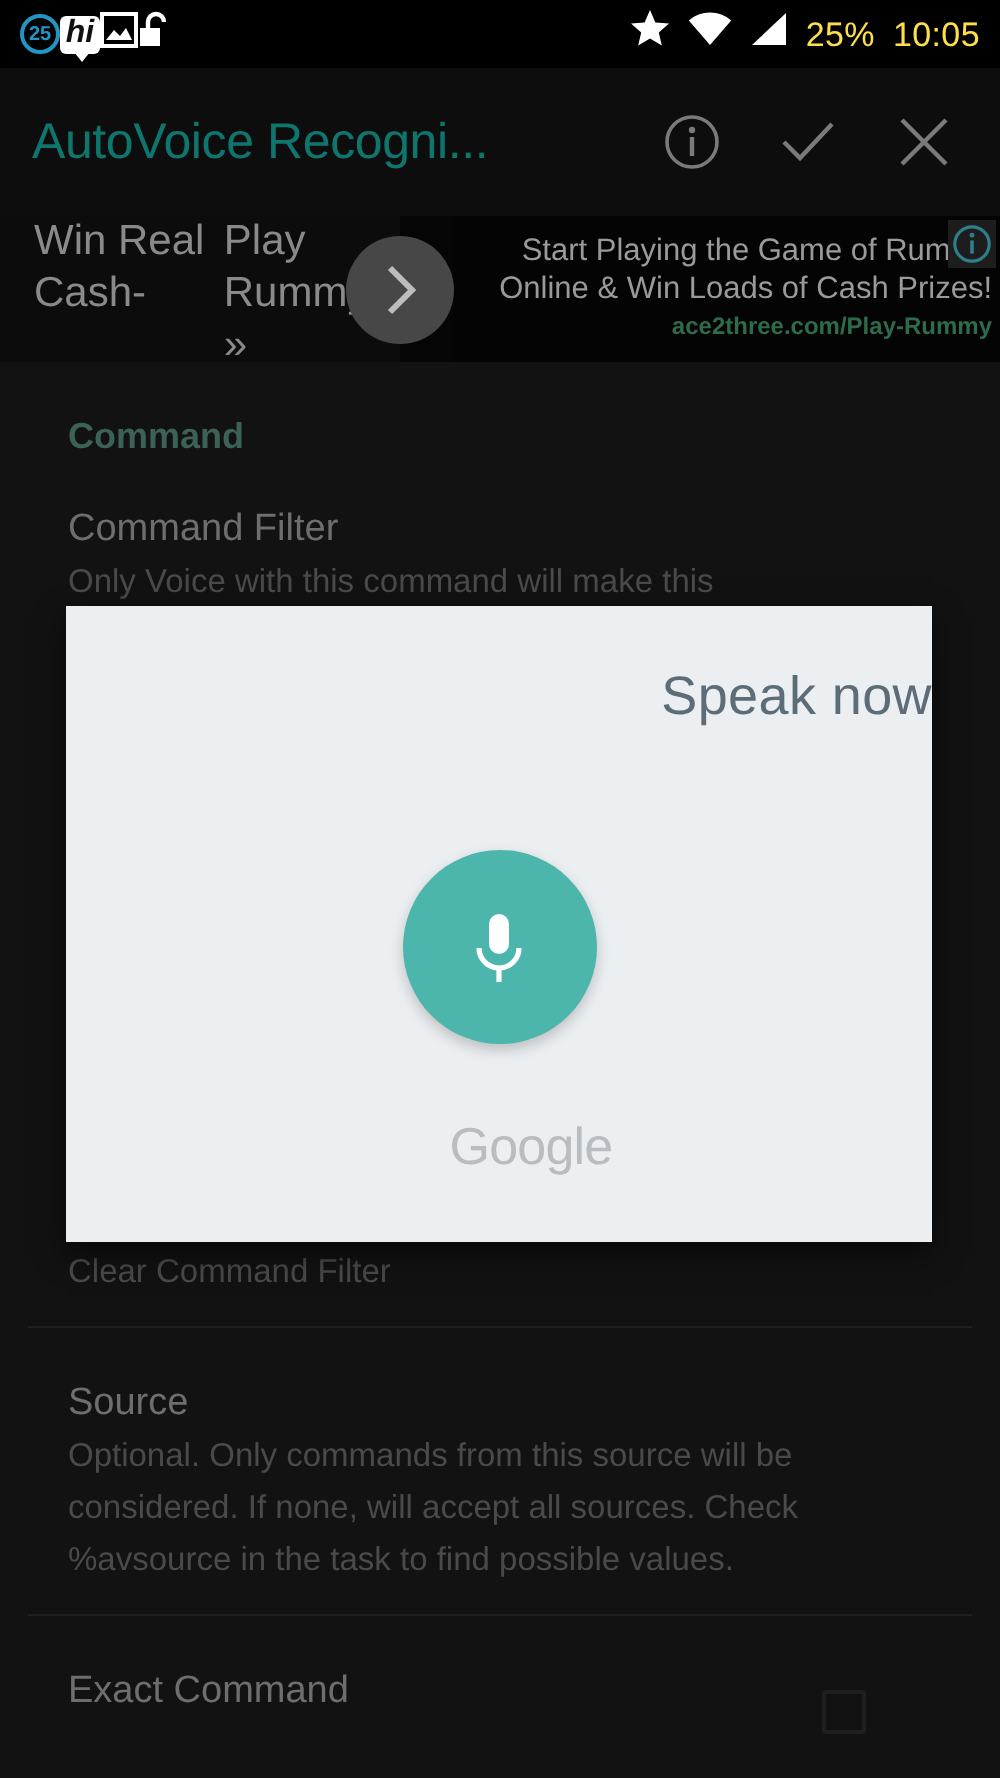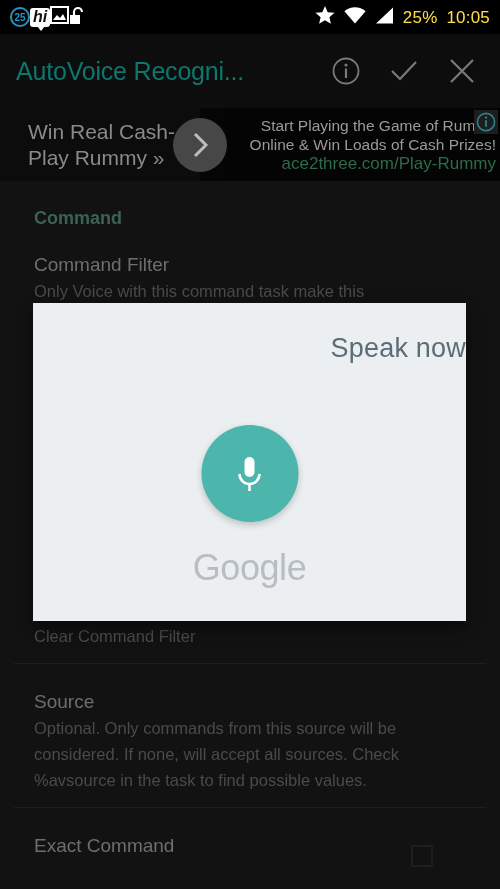--- a/index.html
+++ b/index.html
@@ -74,42 +74,42 @@
   #ad {
     position: absolute; top: 108px; left: 0;
     width: 500px; height: 73px;
     background: #050505;
     display: flex; align-items: center;
     overflow: hidden;
   }
   #ad-left {
     width: 200px; height: 73px;
     background: #0c0c0c;
-    display: flex; flex-direction: column; justify-content: center;
-    padding-left: 28px;
+    display: flex; justify-content: center;
+    padding-left: 17px;
   }
   #ad-left div {
     color: #8a8a8a; font-size: 21px; line-height: 26px;
   }
   #ad-arrow {
     width: 54px; height: 54px; border-radius: 50%;
     background: #474747;
     display: flex; align-items: center; justify-content: center;
     margin-left: -27px;
     flex: 0 0 auto;
   }
   #ad-right {
     flex: 1; height: 73px;
     background: #040404;
     display: flex; flex-direction: column; align-items: flex-end; justify-content: center;
     padding-right: 4px;
     position: relative;
   }
   #ad-right .adline { color: #9a9a9a; font-size: 15.5px; line-height: 19px; white-space: nowrap;}
-  #ad-right .adurl { color: #2e6b4a; font-size: 17px; line-height: 19px; }
+  #ad-right .adurl { color: #2e6b4a; font-size: 12px; line-height: 19px; font-weight: bold; }
   #ad-info {
     position: absolute; top: 2px; right: 2px;
     width: 24px; height: 24px;
     background: #1d1d1d;
     display: flex; align-items: center; justify-content: center;
   }
 
   
   #content {
     position: absolute; top: 181px; left: 0;
@@ -154,24 +154,24 @@
     transform: translateX(-50%);
     width: 97px; height: 97px;
   }
   #mic-circle {
     width: 97px; height: 97px; border-radius: 50%;
     background: #4db6ac;
     display: flex; align-items: center; justify-content: center;
     box-shadow: 0 3px 7px rgba(0,0,0,0.20);
   }
   #google-word {
-    position: absolute; bottom: 32px; left: 0; width: 100%;
+    position: absolute; bottom: 32px; left: 16px; width: 100%;
     text-align: center;
     color: #b8bdc2;
-    font-size: 36px;
+    font-size: 26px;
     letter-spacing: -0.4px;
   }
 </style>
 </head>
 <body>
 
 <div id="screen">
 
   <div id="statusbar">
     <div class="sb-left">
@@ -256,21 +256,21 @@
           </svg>
       </div>
     </div>
   </div>
 
   <div id="content">
     <div class="sec-header">Command</div>
 
     <div class="pref">
       <div class="pref-title">Command Filter</div>
-      <div class="pref-sum">Only Voice with this command task make this</div>
+      <div class="pref-sum">Only Voice with this command will make this</div>
     </div>
 
     <div style="height:278px"></div>
 
     <div class="pref" style="padding-top:0">
       <div class="pref-title">Clear Filter</div>
       <div class="pref-sum">Clear Command Filter</div>
     </div>
 
     <div class="divider"></div>

